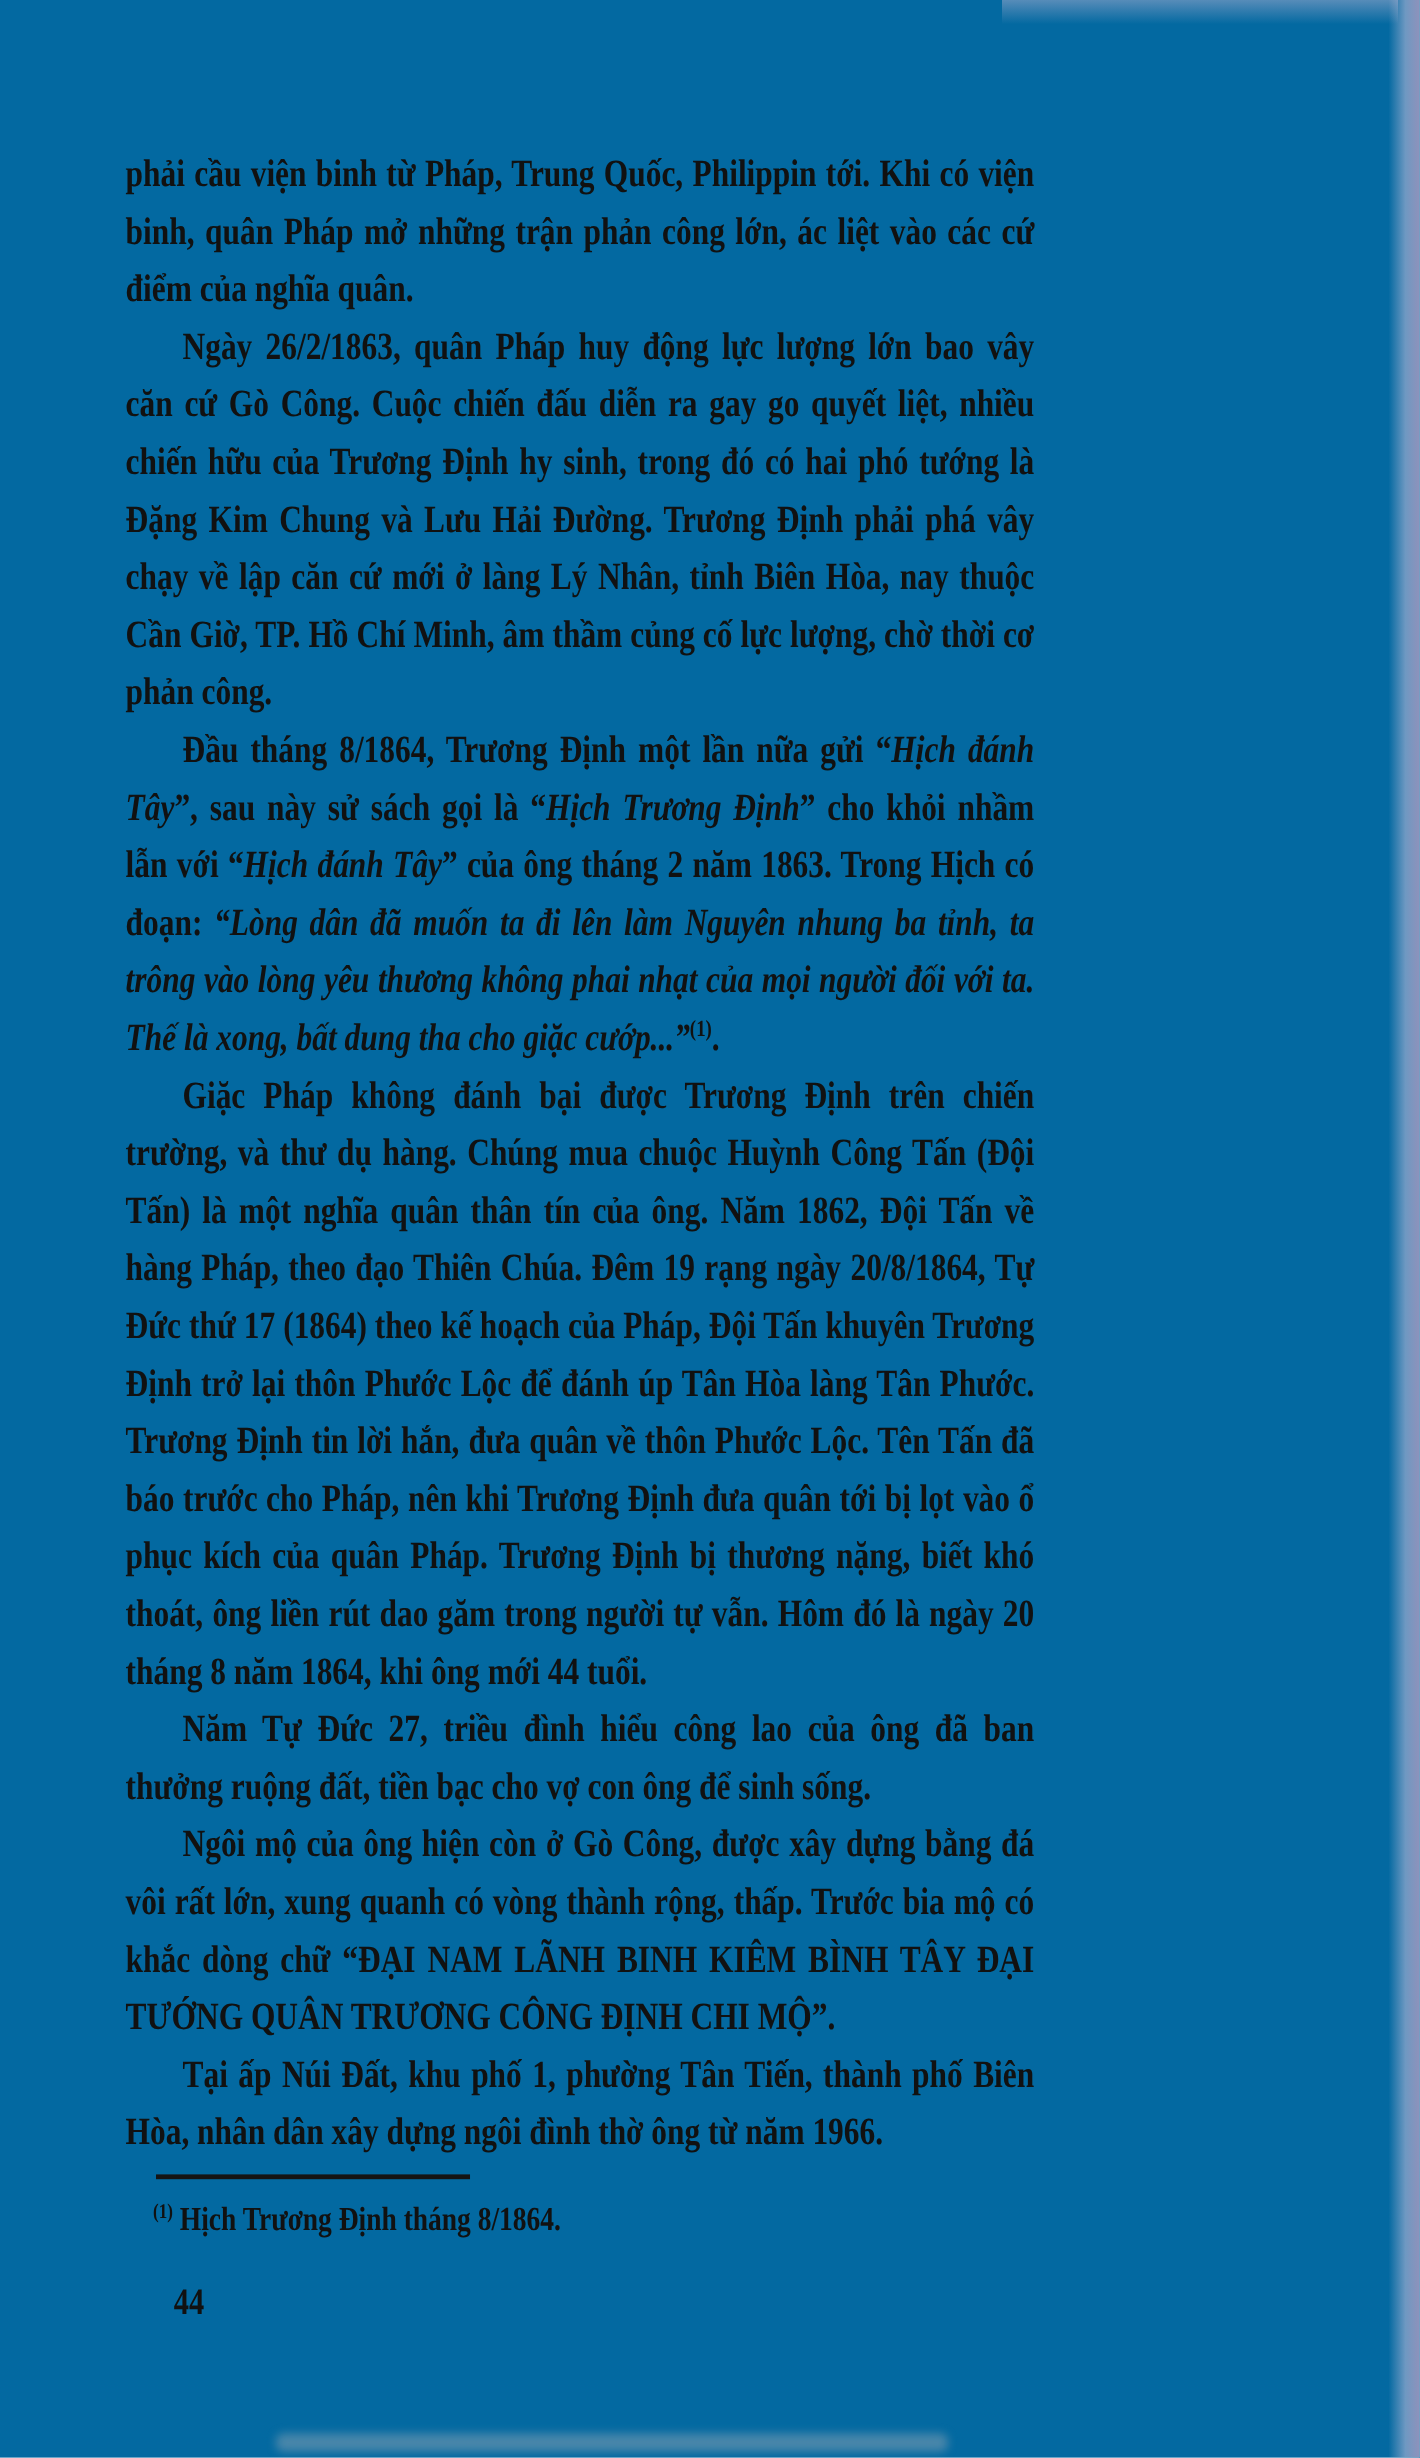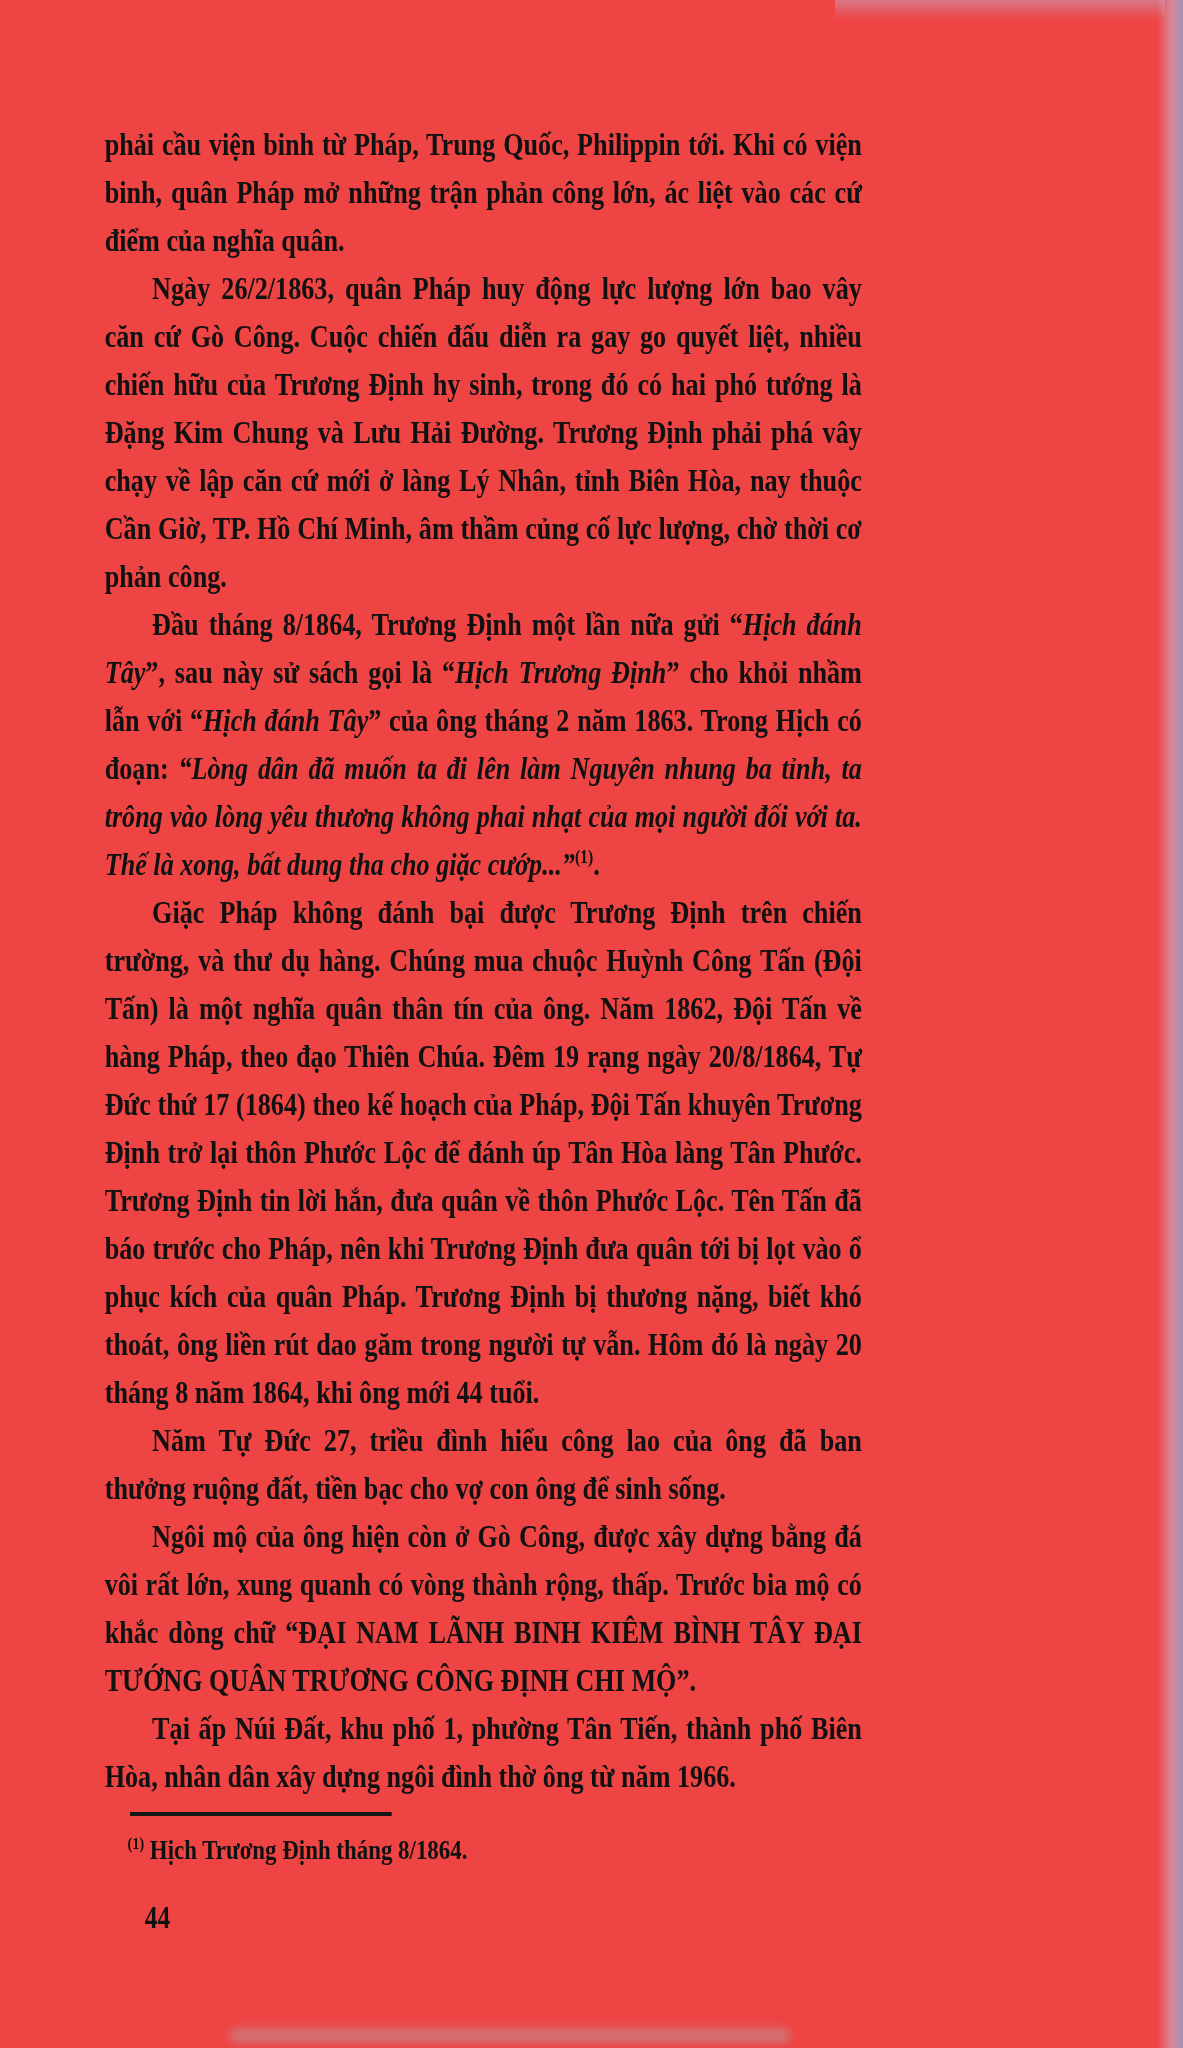--- a/index.html
+++ b/index.html
@@ -4,21 +4,21 @@
 <style>
   html, body { margin: 0; padding: 0; }
   body {
     width: 1183px; height: 2048px;
     background: #fefefe;
     overflow: hidden;
     position: relative;
     font-family: "Liberation Serif", "DejaVu Serif", serif;
     color: #111111;
   }
-  .page { position: absolute; inset: 0; background: #ef4444; }
+  .page { position: absolute; inset: 0; background: #0369a1; }
 
   
   .scalewrap {
     position: absolute; left: 0; top: 0;
     width: 1447px; height: 2048px;
     transform: scaleX(0.8177);
     transform-origin: 0 0;
   }
 
   .body-text {

